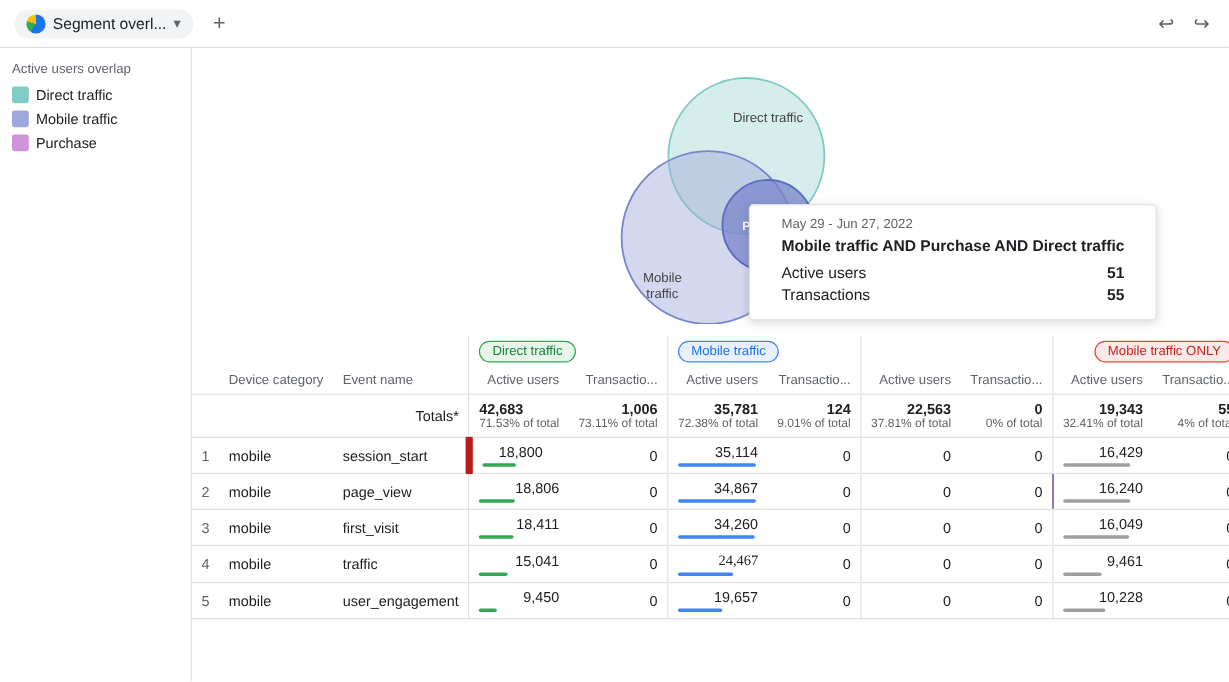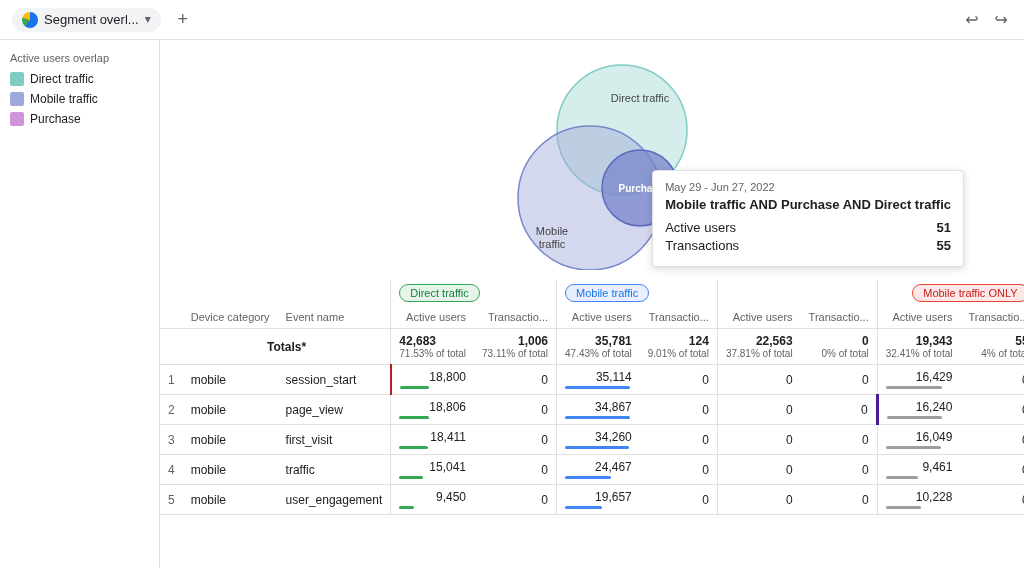--- a/index.html
+++ b/index.html
@@ -23,21 +23,21 @@
     .legend-item { display: flex; align-items: center; gap: 6px; margin-bottom: 6px; font-size: 12px; }
     .legend-color { width: 14px; height: 14px; border-radius: 2px; flex-shrink: 0; }
 
     .right-panel { flex: 1; display: flex; flex-direction: column; overflow: hidden; }
 
     .venn-area { position: relative; height: 240px; display: flex; align-items: center; justify-content: center; }
     .venn-svg { width: 340px; height: 220px; }
 
     .tooltip-box {
       position: absolute; background: #fff; border: 1px solid #e0e0e0; border-radius: 4px;
-      padding: 10px 12px; min-width: 260px; box-shadow: 0 2px 8px rgba(0,0,0,0.15);
+      padding: 10px 26px; min-width: 260px; box-shadow: 0 2px 8px rgba(0,0,0,0.15);
       right: 60px; top: 130px; z-index: 10;
     }
     .tooltip-date { font-size: 11px; color: #5f6368; margin-bottom: 4px; }
     .tooltip-title { font-size: 13px; font-weight: 600; margin-bottom: 8px; }
     .tooltip-row { display: flex; justify-content: space-between; font-size: 13px; margin-bottom: 3px; }
     .tooltip-value { font-weight: 600; }
 
     .table-area { flex: 1; overflow: auto; }
     table { width: 100%; border-collapse: collapse; font-size: 12px; }
     th, td { padding: 5px 8px; text-align: right; border-bottom: 1px solid #e0e0e0; white-space: nowrap; }
@@ -153,35 +153,35 @@
             <th>Transactio...</th>
             <th style="border-left:1px solid #e0e0e0;">Active users</th>
             <th>Transactio...</th>
             <th style="border-left:1px solid #e0e0e0;">Active users</th>
             <th>Transactio...</th>
           </tr>
         </thead>
         <tbody id="table-body">
         <tr class="totals-row">
   <td></td>
-  <td colspan="2" style="text-align:center; font-weight:700;">Totals*</td>
+  <td colspan="2" style="text-align:right; font-weight:400;">Totals*</td>
 
     <td style="border-left:1px solid #e0e0e0;">
       <strong>42,683</strong>
       <span class="sub-text">71.53% of total</span>
     </td>
 
     <td>
       <strong>1,006</strong>
       <span class="sub-text">73.11% of total</span>
     </td>
 
     <td style="border-left:1px solid #e0e0e0;">
       <strong>35,781</strong>
-      <span class="sub-text">47.43% of total</span>
+      <span class="sub-text">72.38% of total</span>
     </td>
 
     <td>
       <strong>124</strong>
       <span class="sub-text">9.01% of total</span>
     </td>
 
     <td style="border-left:1px solid #e0e0e0;">
       <strong>22,563</strong>
       <span class="sub-text">37.81% of total</span>
@@ -200,40 +200,40 @@
     <td>
       <strong>55</strong>
       <span class="sub-text">4% of total</span>
     </td>
 
 </tr>
             <tr>
     <td style="color:#5f6368;">1</td>
     <td>mobile</td>
     <td>session_start</td>
-  <td style="border-left:2px solid #b91c1c;position:relative;">18,800<div style="height:3px;background:#34a853;width:44.04563877890495%;border-radius:2px;margin-top:2px;"></div></td>
+  <td style="border-left:6px solid #b91c1c;position:relative;text-align:center;">18,800<div style="height:3px;background:#34a853;width:44.04563877890495%;border-radius:2px;margin-top:2px;"></div></td>
               <td style="position:relative;">0</td>
               <td style="border-left:1px solid #e0e0e0;position:relative;">35,114<div style="height:3px;background:#4285f4;width:98.13588217210251%;border-radius:2px;margin-top:2px;"></div></td>
               <td style="position:relative;">0</td>
               <td style="border-left:1px solid #e0e0e0;position:relative;">0</td>
               <td style="position:relative;">0</td>
               <td style="border-left:1px solid #e0e0e0;position:relative;">16,429<div style="height:3px;background:#9e9e9e;width:84.93511864757276%;border-radius:2px;margin-top:2px;"></div></td>
               <td style="position:relative;">0</td>
             </tr>
             <tr>
     <td style="color:#5f6368;">2</td>
     <td>mobile</td>
     <td>page_view</td>
   <td style="border-left:1px solid #e0e0e0;position:relative;">18,806<div style="height:3px;background:#34a853;width:44.05969589766418%;border-radius:2px;margin-top:2px;"></div></td>
               <td style="position:relative;">0</td>
               <td style="border-left:1px solid #e0e0e0;position:relative;">34,867<div style="height:3px;background:#4285f4;width:97.44557167211649%;border-radius:2px;margin-top:2px;"></div></td>
               <td style="position:relative;">0</td>
               <td style="border-left:1px solid #e0e0e0;position:relative;">0</td>
               <td style="position:relative;">0</td>
-              <td style="border-left:3px solid #4c1d95;position:relative;margin-left:48px;">16,240<div style="height:3px;background:#9e9e9e;width:83.95802098950524%;border-radius:2px;margin-top:2px;"></div></td>
+              <td style="border-left:1px solid #4c1d95;position:relative;margin-left:48px;">16,240<div style="height:3px;background:#9e9e9e;width:83.95802098950524%;border-radius:2px;margin-top:2px;"></div></td>
               <td style="position:relative;">0</td>
             </tr>
             <tr>
     <td style="color:#5f6368;">3</td>
     <td>mobile</td>
     <td>first_visit</td>
   <td style="border-left:1px solid #e0e0e0;position:relative;">18,411<div style="height:3px;background:#34a853;width:43.13426891268186%;border-radius:2px;margin-top:2px;"></div></td>
               <td style="position:relative;">0</td>
               <td style="border-left:1px solid #e0e0e0;position:relative;">34,260<div style="height:3px;background:#4285f4;width:95.7491406053492%;border-radius:2px;margin-top:2px;"></div></td>
               <td style="position:relative;">0</td>
@@ -241,21 +241,21 @@
               <td style="position:relative;">0</td>
               <td style="border-left:1px solid #e0e0e0;position:relative;margin-left:36px;">16,049<div style="height:3px;background:#9e9e9e;width:82.9705836736804%;border-radius:2px;margin-top:2px;"></div></td>
               <td style="position:relative;">0</td>
             </tr>
             <tr>
     <td style="color:#5f6368;">4</td>
     <td>mobile</td>
     <td>traffic</td>
   <td style="border-left:1px solid #e0e0e0;position:relative;">15,041<div style="height:3px;background:#34a853;width:35.238853876250495%;border-radius:2px;margin-top:2px;"></div></td>
               <td style="position:relative;">0</td>
-              <td style="border-left:1px solid #e0e0e0;position:relative;">24,467<div style="height:3px;background:#4285f4;width:68.37986640954696%;border-radius:2px;margin-top:2px;"></div></td>
+              <td style="border-left:1px solid #e0e0e0;position:relative;font-family:Liberation Serif, serif;">24,467<div style="height:3px;background:#4285f4;width:68.37986640954696%;border-radius:2px;margin-top:2px;"></div></td>
               <td style="position:relative;">0</td>
               <td style="border-left:1px solid #e0e0e0;position:relative;">0</td>
               <td style="position:relative;">0</td>
               <td style="border-left:1px solid #e0e0e0;position:relative;">9,461<div style="height:3px;background:#9e9e9e;width:48.911751021041205%;border-radius:2px;margin-top:2px;"></div></td>
               <td style="position:relative;">0</td>
             </tr>
             <tr>
     <td style="color:#5f6368;">5</td>
     <td>mobile</td>
     <td>user_engagement</td>

